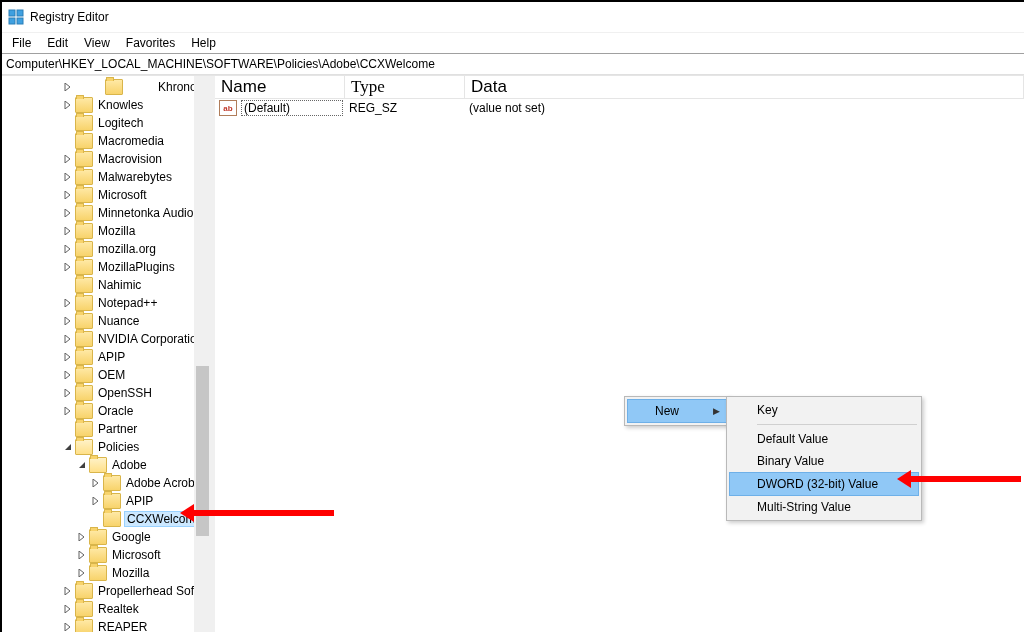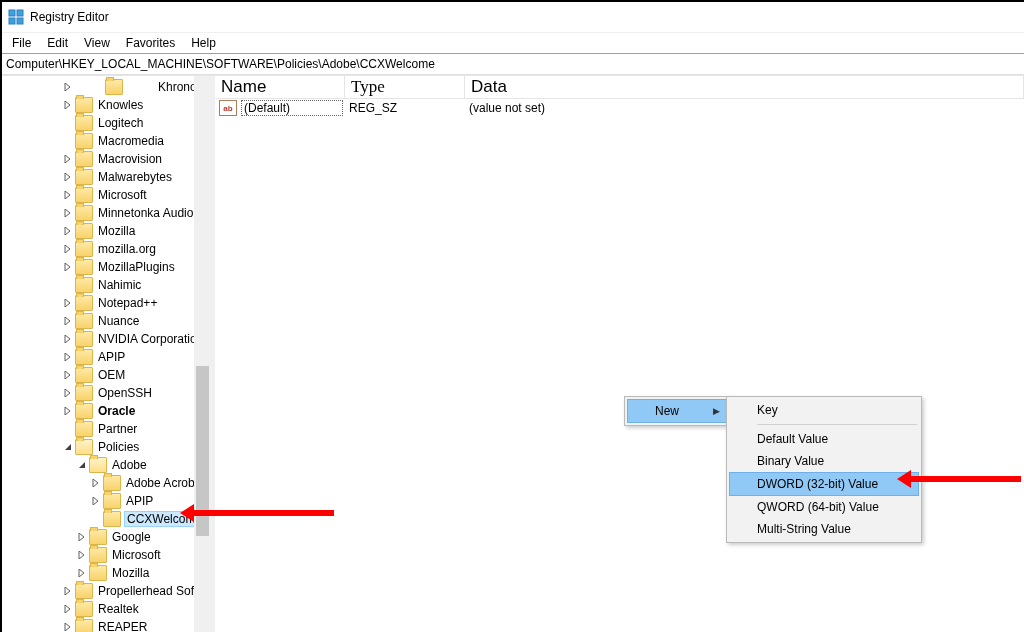--- a/index.html
+++ b/index.html
@@ -406,21 +406,21 @@
           <span class="folder-icon"></span>
           <span class="tree-label">OEM</span>
         </div>
         <div class="tree-row" style="padding-left: 56px;">
           <span class="tw"><svg width="8" height="8" viewBox="0 0 8 8">
               <path d="M1 0 L6 4 L1 8 Z" fill="none" stroke="#606060"></path>
             </svg></span>
           <span class="folder-icon"></span>
           <span class="tree-label">OpenSSH</span>
         </div>
-        <div class="tree-row" style="padding-left: 56px; font-weight: bold;">
+        <div class="tree-row" style="padding-left: 56px;">
           <span class="tw"><svg width="8" height="8" viewBox="0 0 8 8">
               <path d="M1 0 L6 4 L1 8 Z" fill="none" stroke="#606060"></path>
             </svg></span>
           <span class="folder-icon"></span>
           <span class="tree-label">Oracle</span>
         </div>
         <div class="tree-row" style="padding-left: 56px;">
           <span class="tw"></span>
           <span class="folder-icon"></span>
           <span class="tree-label">Partner</span>
@@ -533,23 +533,20 @@
         <div class="row">
           <span>Default Value</span>
         </div>
         <div class="row">
           <span>Binary Value</span>
         </div>
         <div class="row hover">
           <span>DWORD (32-bit) Value</span>
         </div>
         <div class="row">
-          <span>QWORD (64-bit) Value</span>
-        </div>
-        <div class="row">
           <span>Multi-String Value</span>
         </div>
       </div>
 
     <div class="arrow arrow2"></div>
   </div>
 </div>
 <div class="arrow arrow1" style="position:absolute;"></div>
 
 </body></html>

